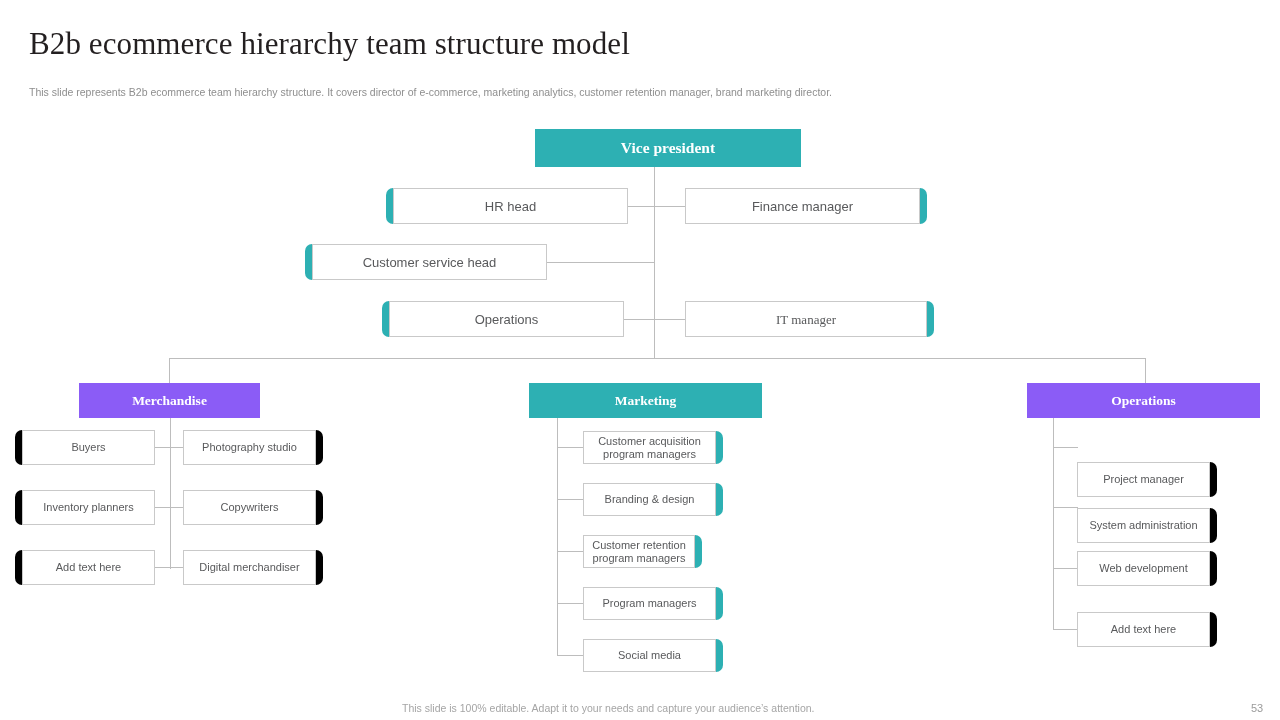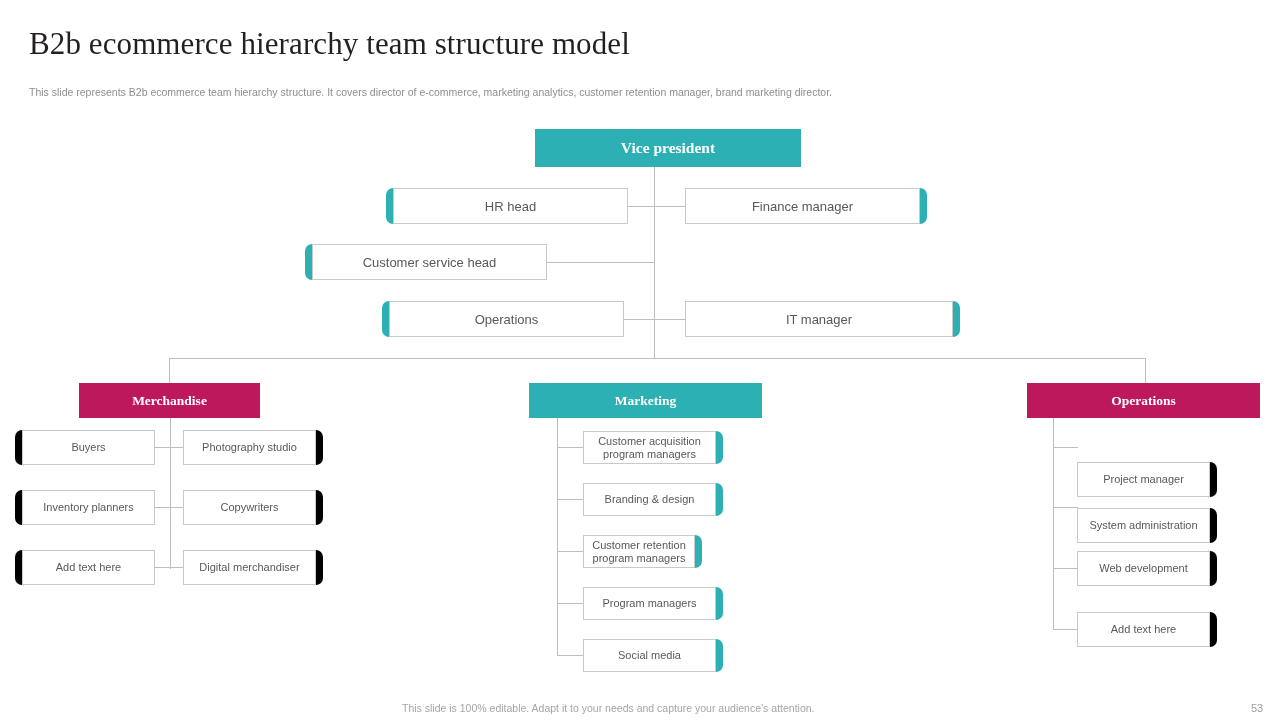--- a/index.html
+++ b/index.html
@@ -55,21 +55,21 @@
     font-weight:bold;font-size:15.5px;margin-left:14px;
   }
 
   
   .dept{
     position:absolute;box-sizing:border-box;
     display:flex;align-items:center;justify-content:center;
     font-family:"Liberation Serif",serif;
     font-weight:bold;font-size:13.5px;color:#ffffff;
   }
-  .dept.black{background:#be185d;}
+  .dept.black{background:#8b5cf6;}
   .dept.teal{background:#2db0b3;}
 
   
   .leaf{font-size:11px;line-height:13px;}
 
   
   .footer-note{
     position:absolute;left:402px;top:702px;
     font-size:10.5px;color:#a5a5a5;white-space:nowrap;
   }
@@ -111,21 +111,21 @@
     <span>Customer service head</span>
   </div>
 
   <div class="ln lnh" style="left:624px;top:319px;width:61px;"></div>
 
   <div class="card l" style="left:389px;top:301px;width:235px;height:36px;">
     <span class="tab teal"></span>
     <span>Operations</span>
   </div>
 
-  <div class="card r" style="left:685px;top:301px;width:268px;height:36px;">
+  <div class="card r" style="left:685px;top:301px;width:242px;height:36px;font-family:Liberation Serif, serif;">
     <span class="tab teal"></span>
     <span>IT manager</span>
   </div>
 
   <div class="ln lnh" style="left:169px;top:358px;width:976px;"></div>
   <div class="ln lnv" style="left:169px;top:358px;height:25px;"></div>
   <div class="ln lnv" style="left:1145px;top:358px;height:25px;"></div>
 
   <div class="dept black" style="left:79px;top:383px;width:181px;height:35px;">
     <span>Merchandise</span>

